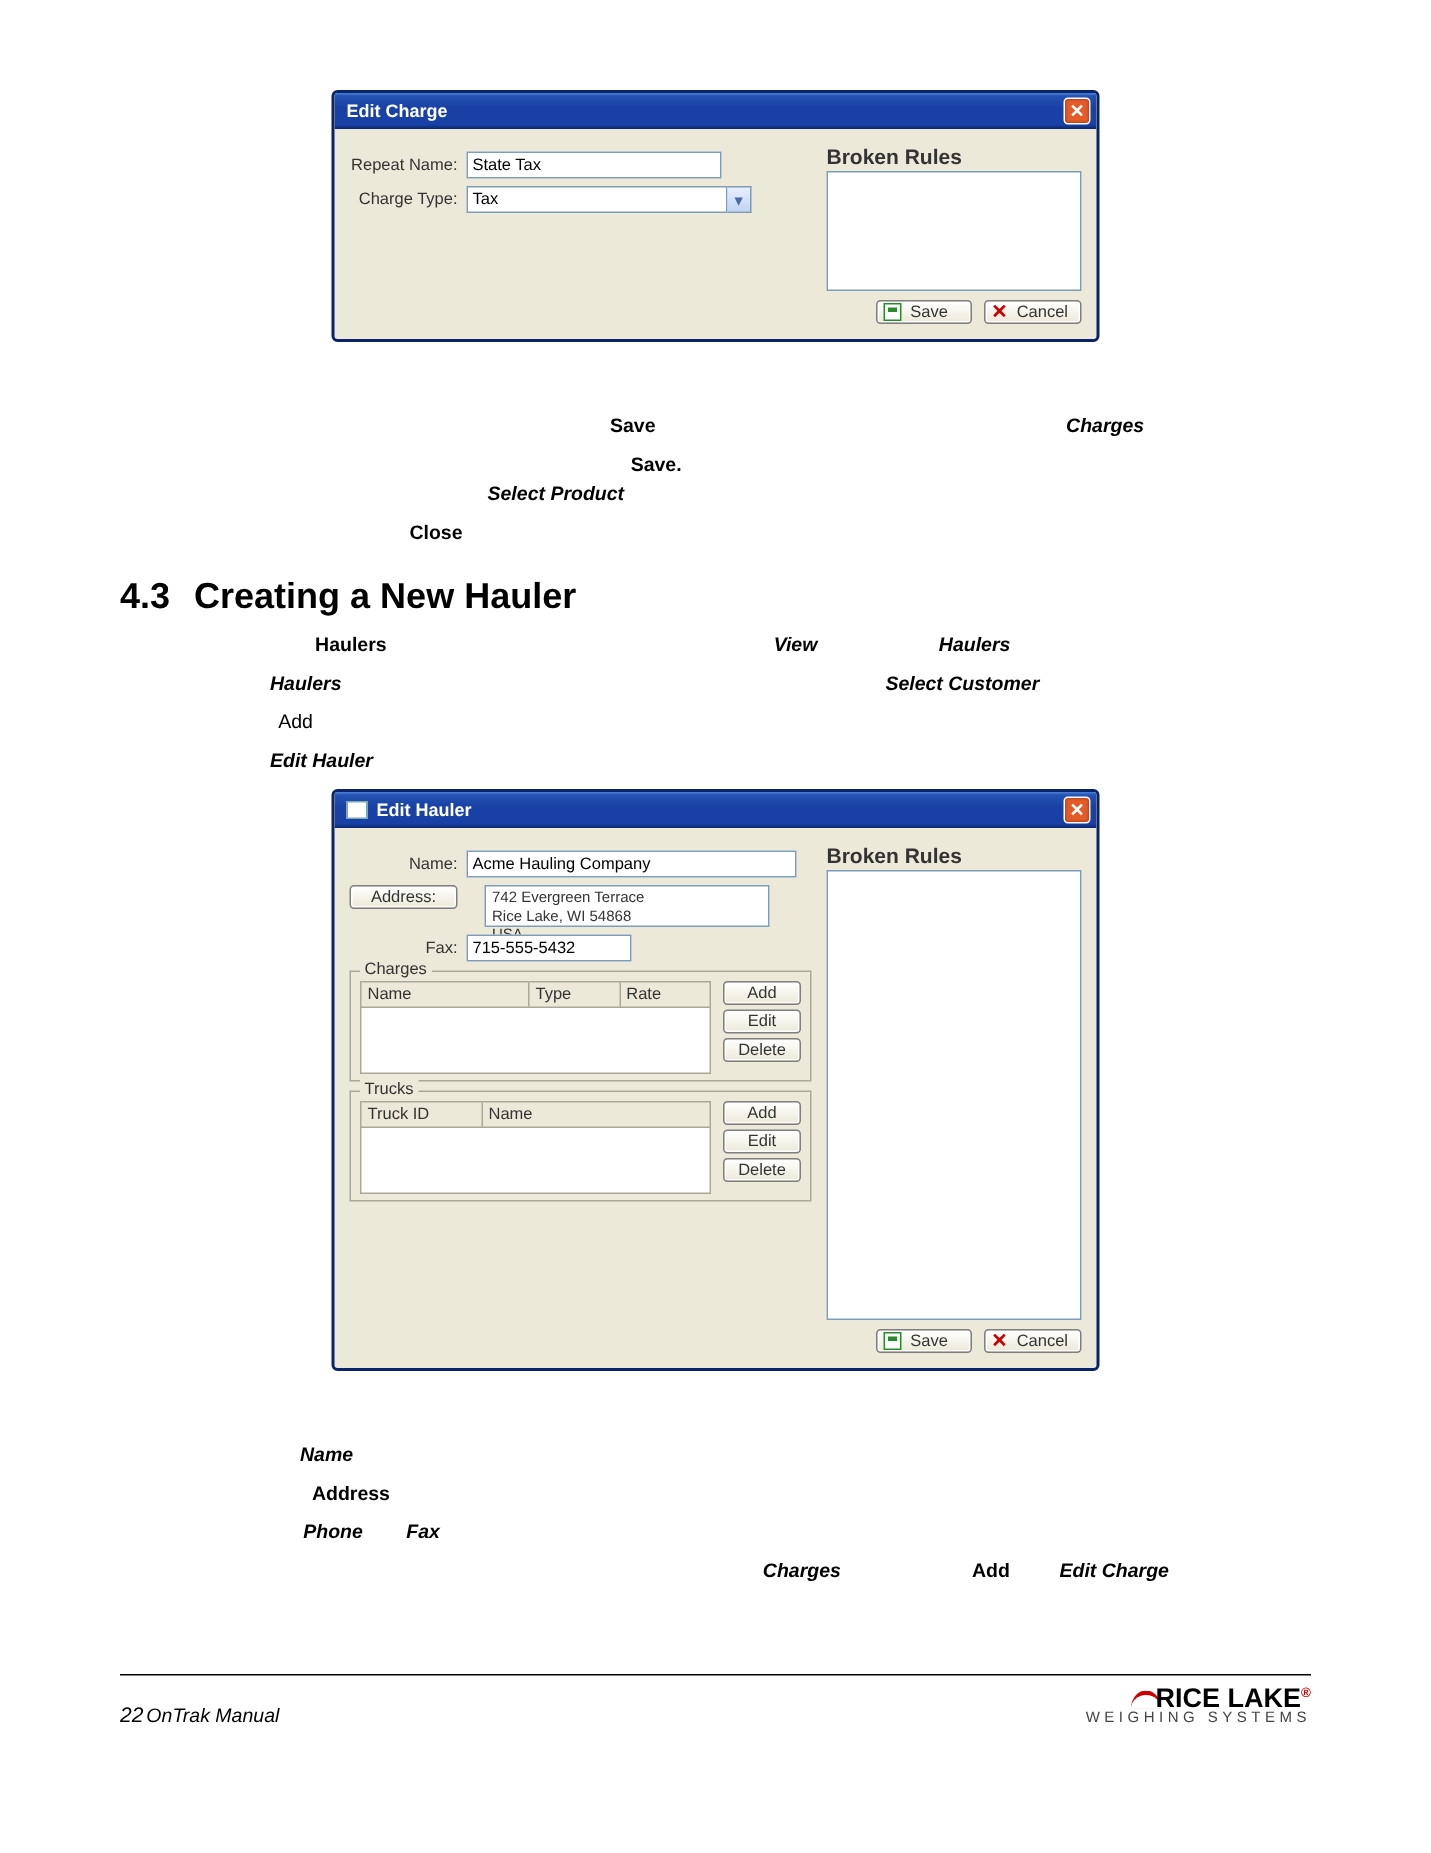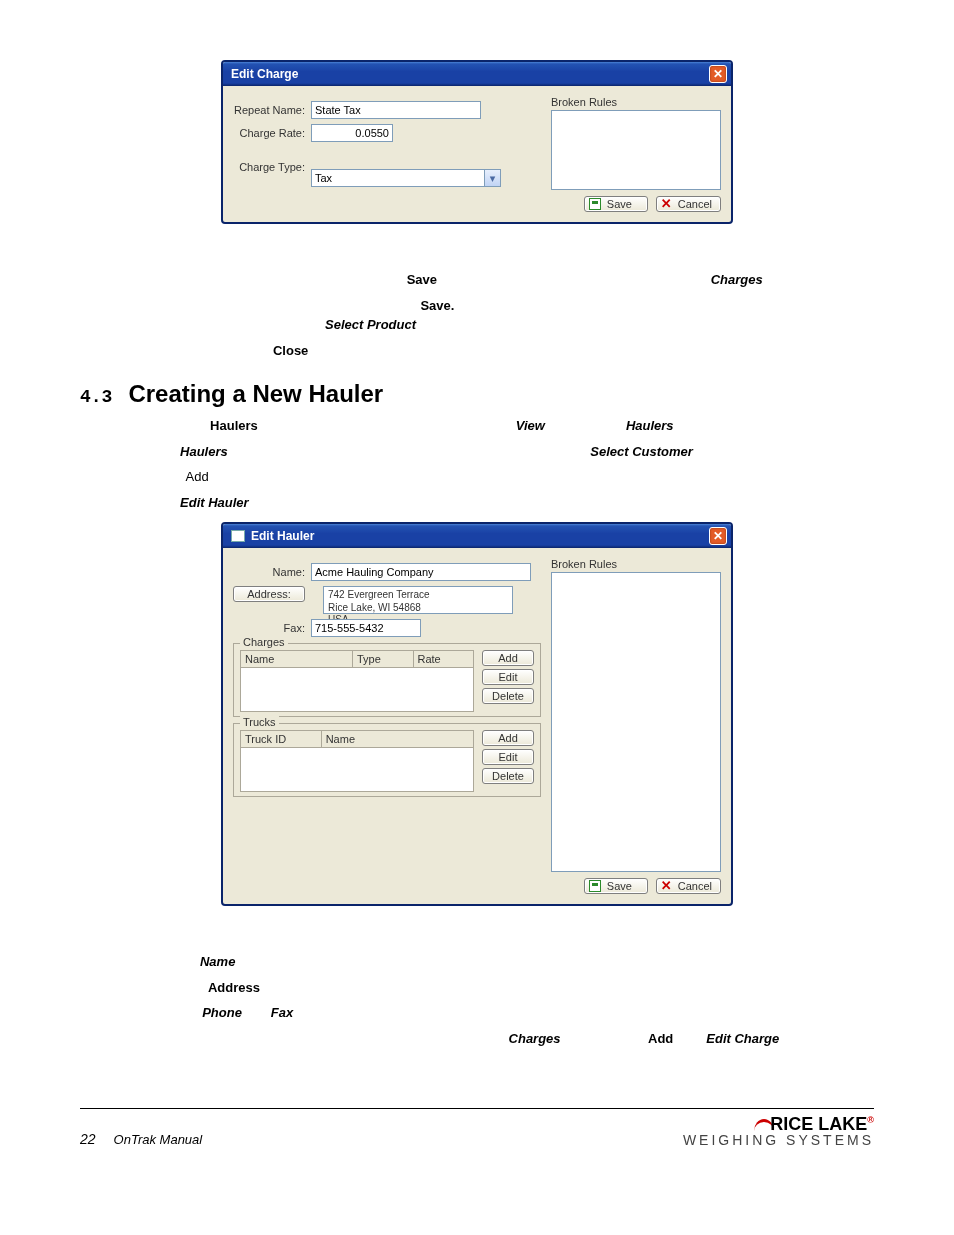--- a/index.html
+++ b/index.html
@@ -47,21 +47,21 @@
     gap: 10px;
     font-size: 11px;
     color: #333;
   }
   .leftcol { flex: 1 1 auto; }
   .rightcol { width: 170px; display:flex; flex-direction:column; }
   .formrow { display:flex; align-items:center; margin: 5px 0; }
   .formrow .lbl { width: 78px; text-align:right; padding-right:6px; font-size:11px; white-space:nowrap;}
   .txt { border:1px solid #7f9db9; background:#fff; height:18px; padding:1px 3px; font-size:11px; color:#000; }
   .txt.r { text-align:right; }
-  .combo { display:flex;margin-top:22px; }
+  .combo { display:flex; }
   .combo .txt { flex:1; }
   .combo .drop {
     width:16px; height:18px; border:1px solid #7f9db9; border-left:0;
     background: linear-gradient(#e7effd,#c1d4f5);
     display:flex; align-items:center; justify-content:center;
     color:#4b6aa3;
   }
   .groupbox {
     border:1px solid #aca899;
     margin:6px 0 4px 0;
@@ -77,50 +77,50 @@
   .listhdr div:last-child { border-right:0; }
   .listbody { border:1px solid #aca899; border-top:0; background:#fff; height:44px; }
   .btncol { display:flex; flex-direction:column; gap:3px; align-items:flex-end; }
   .btn {
     border:1px solid #7f7f7f; border-radius:3px;
     background: linear-gradient(#fff,#ece9d8);
     font-size:11px; padding:1px 8px;
     min-width:52px; text-align:center;
     box-shadow: inset 0 0 0 1px #fff;
   }
-  .brtitle { font-size:11px; margin-bottom:2px; }
+  .brtitle { font-size:14px; margin-bottom:2px;font-weight:bold; }
   .brbox { flex:1; border:1px solid #7f9db9; background:#fff; min-height:80px; }
   .btnrow { display:flex; gap:8px; justify-content:flex-end; margin-top:6px; }
   .btn.icon { display:flex; align-items:center; gap:6px; padding:1px 8px 1px 4px; min-width:64px; }
   .saveicon { width:12px; height:12px; border:1px solid #2b8a2b; background:#fff; position:relative; }
   .saveicon::after { content:""; position:absolute; inset:2px 2px 5px 2px; background:#2b8a2b; }
   .cancelicon { color:#c00; font-weight:bold; font-size:13px; line-height:12px; }
   .prose { color:#fff; line-height:1.5; padding-left:60px; }
   .prose .blk, .prose .blki { color:#000; }
   .prose .blki { font-style:italic; font-weight:bold; }
   .prose .blkb { color:#000; font-weight:bold; }
-  .secnum { font-size:18px; font-weight:900; font-family:Liberation Mono, monospace; letter-spacing:0; }
+  .secnum { font-size:24px; font-weight:900; font-family:Liberation Sans, sans-serif; letter-spacing:0; }
   .sectitle { font-size:24px; font-weight:900; margin-left:16px; }
   h2 { margin:20px 0 8px 0; color:#000; display:flex; align-items:baseline;}
   .step { margin:6px 0; }
   .figcap { text-align:center; font-size:12px; color:#fff; margin:-18px 0 20px 0; }
   .footer {
     border-top:1px solid #000;
     margin-top:40px;
     padding-top:6px;
     display:flex; align-items:flex-end; justify-content:space-between;
     font-size:13px;
   }
-  .footer .l { display:flex; gap:18px; align-items:baseline; }
+  .footer .l { display:flex; gap:2px; align-items:baseline; }
   .footer .l .pg { font-style:italic; font-size:14px; }
   .footer .l .ttl { font-style:italic; }
   .logo { text-align:right; line-height:1; }
   .logo .top { font-family:"Arial Black",Arial,sans-serif; font-weight:900; font-size:18px; letter-spacing:0px; }
   .logo .top .wave { display:inline-block; width:20px; height:12px; border-top:3px solid #c00; border-radius:50% 50% 0 0 / 100% 100% 0 0; vertical-align:middle; margin-right:-4px;}
-  .logo .sub { font-size:14px; letter-spacing:3px; color:#444; }
+  .logo .sub { font-size:10px; letter-spacing:3px; color:#444; }
   .addrbtn {
     border:1px solid #7f7f7f; border-radius:3px;
     background:linear-gradient(#fff,#ece9d8);
     font-size:11px; padding:1px 6px; min-width:58px; text-align:center;
     box-shadow: inset 0 0 0 1px #fff;
   }
   .addrbox { border:1px solid #7f9db9; background:#fff; padding:2px 4px; font-size:10px; line-height:1.25; height:28px; width:190px;}
 </style>
 </head>
 <body>
@@ -130,24 +130,20 @@
     <span class="left">
         <span>Edit Charge</span>
       </span>
     <span class="closebtn">✕</span>
   </div>
   <div class="dlgbody">
     <div class="leftcol">
       <div class="formrow">
         <div class="lbl">Repeat Name:</div>
         <input class="txt" style="width: 170px;" value="State Tax">
-      </div>
-      <div class="formrow">
-        <div class="lbl">Charge Rate:</div>
-        <input class="txt r" style="width: 82px;" value="0.0550">
       </div>
       <div class="formrow">
         <div class="lbl">Charge Type:</div>
         <div class="combo" style="width:190px">
           <input class="txt" value="Tax" style="">
           <div class="drop">▾</div>
         </div>
       </div>
     </div>
     <div class="rightcol">

